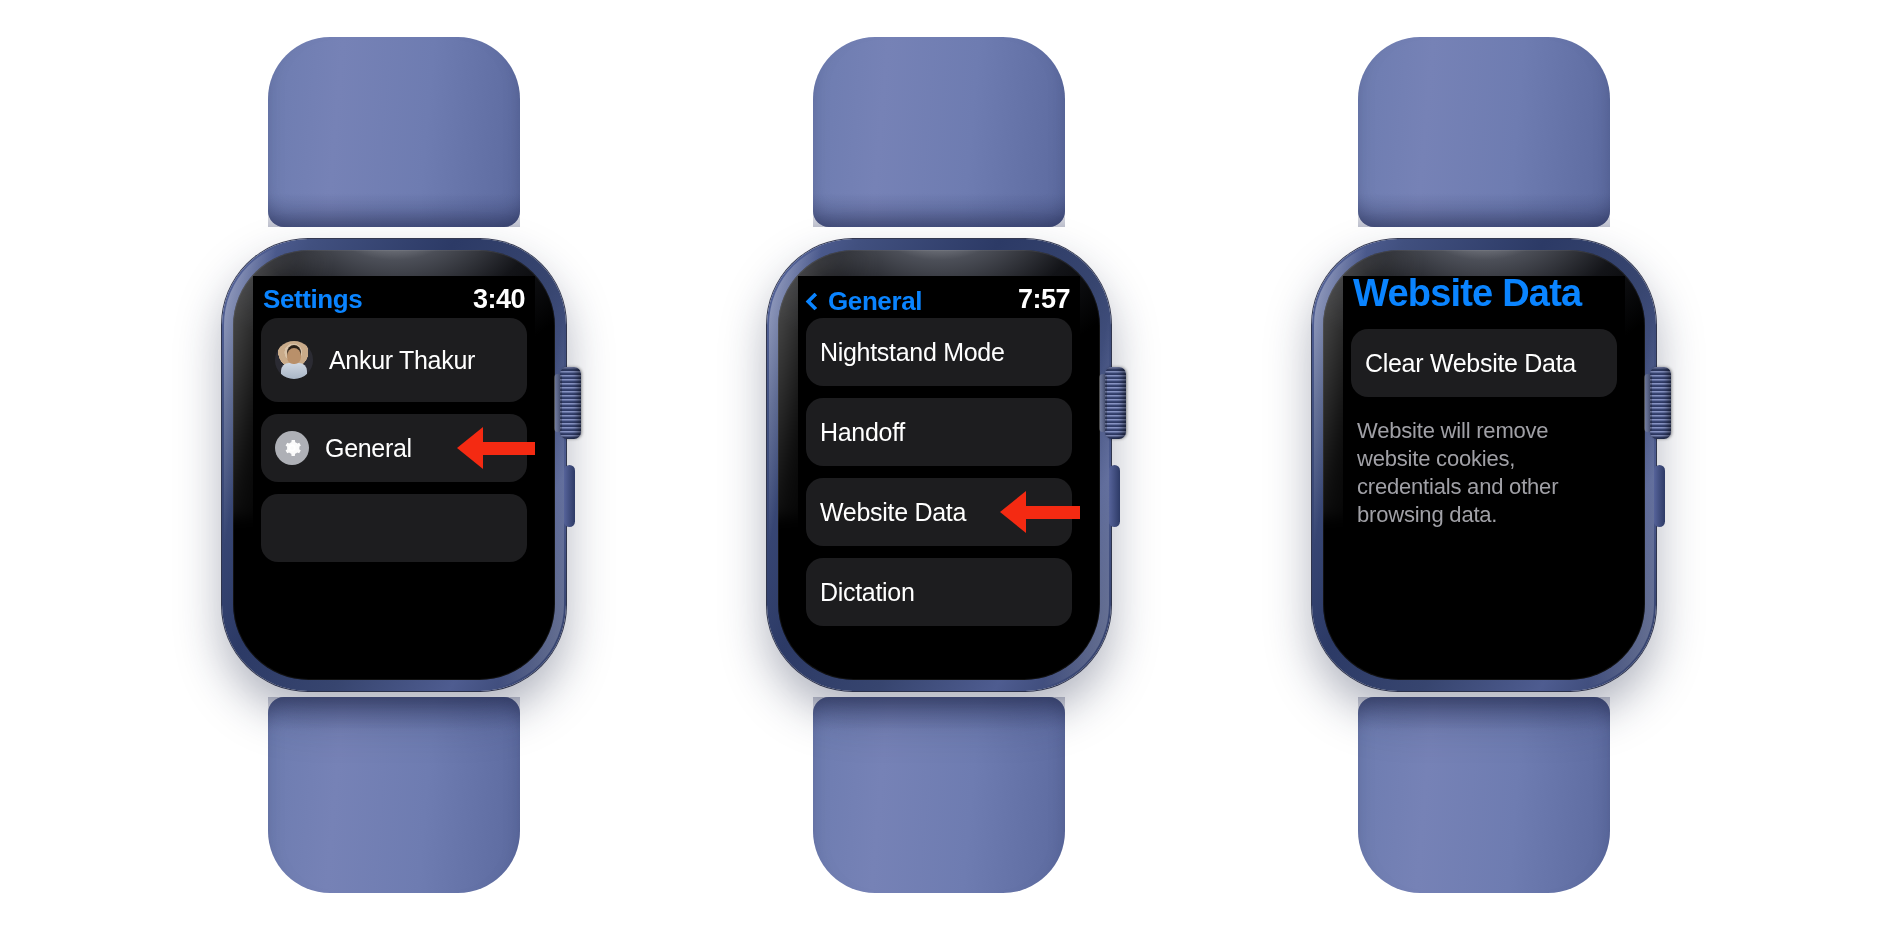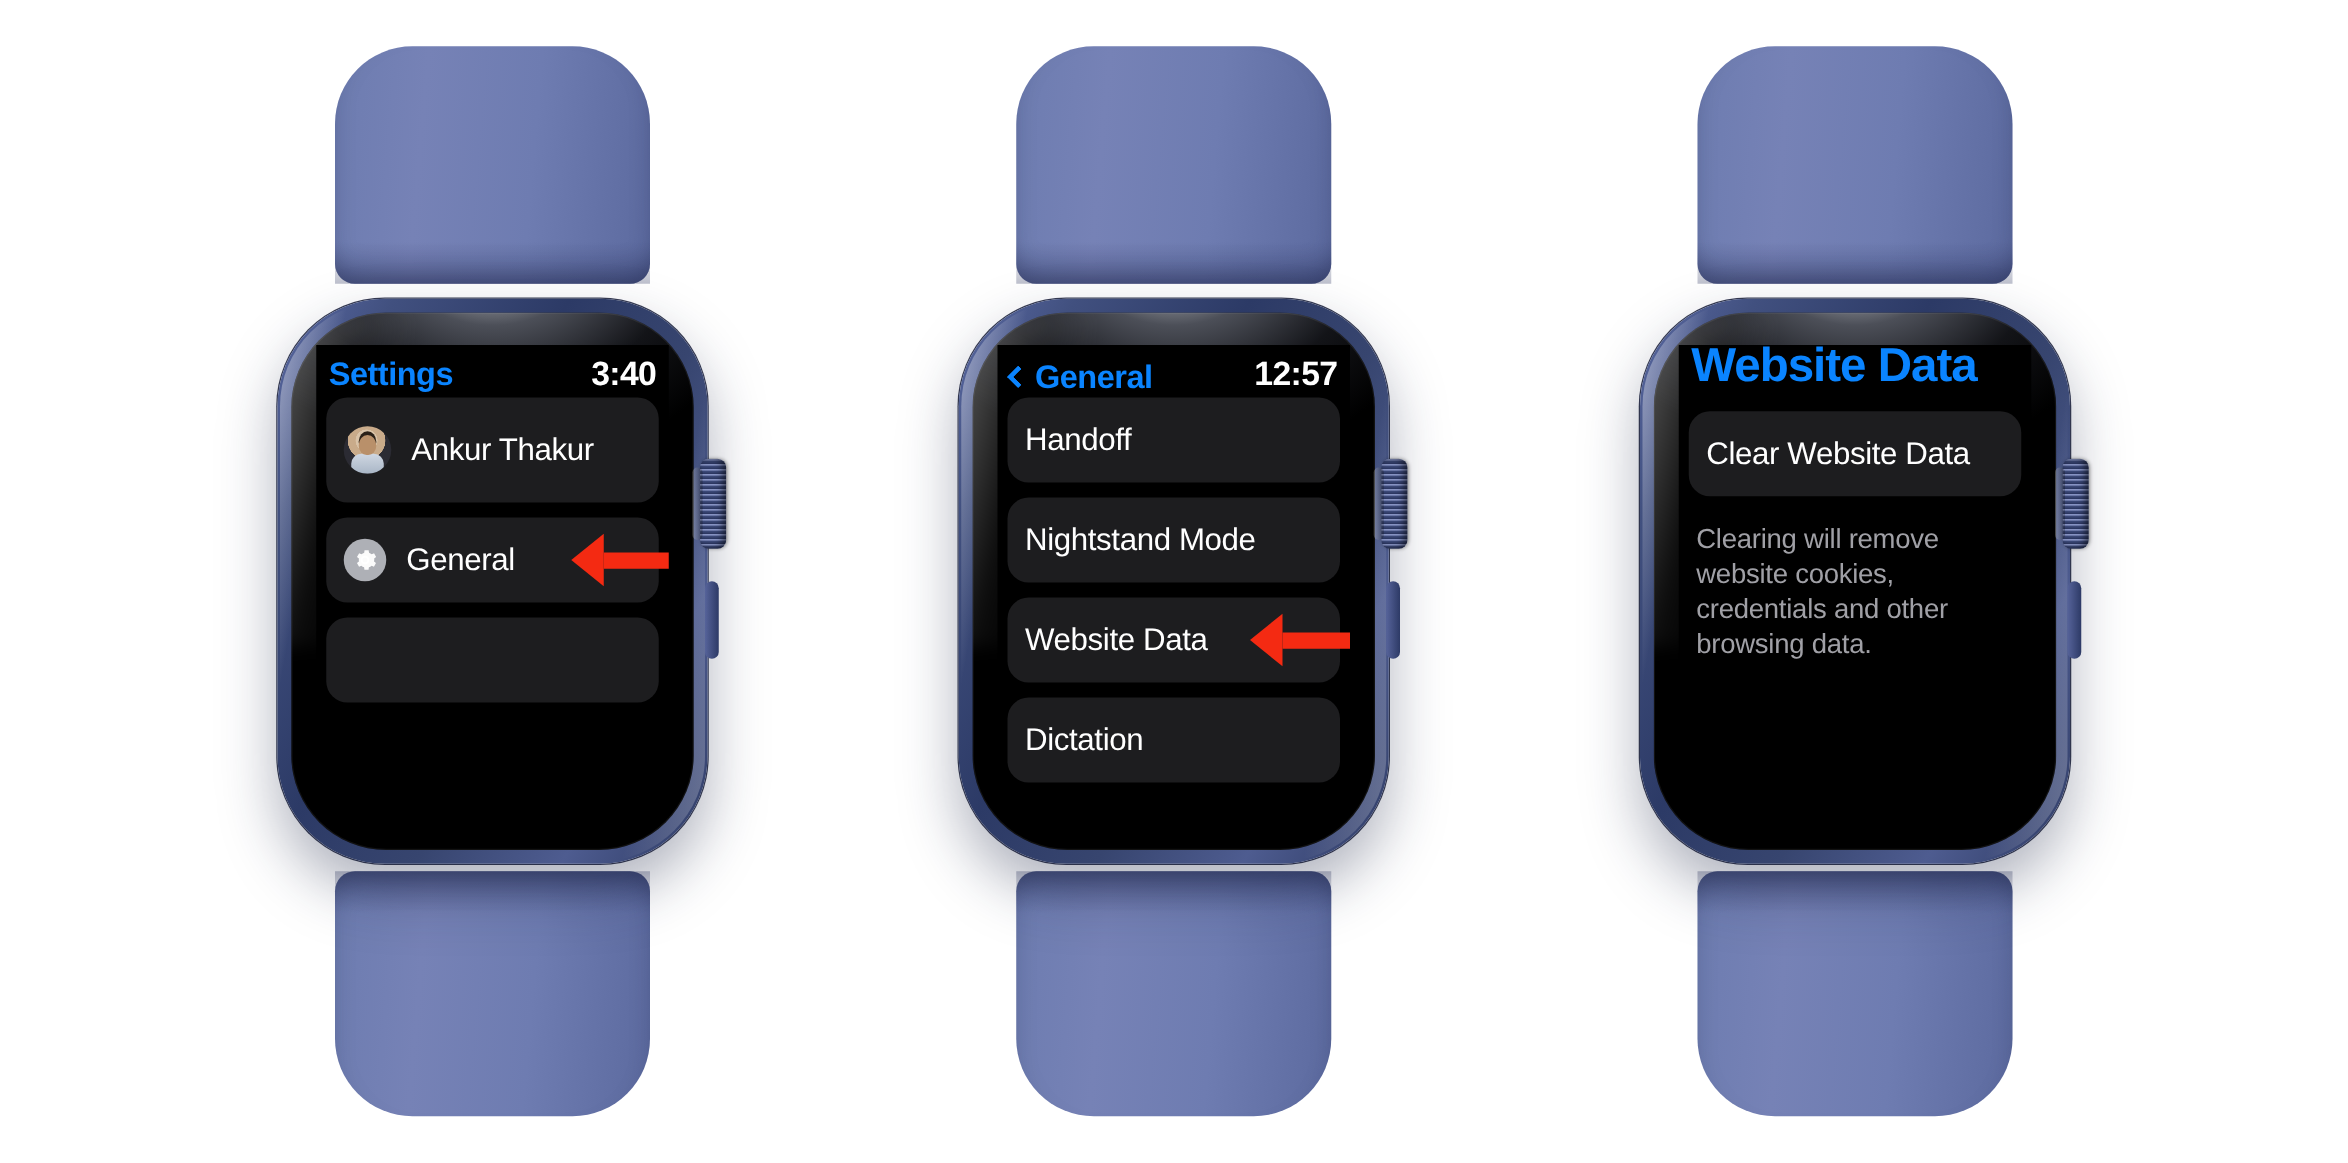--- a/index.html
+++ b/index.html
@@ -367,31 +367,31 @@
       <div class="side-button"></div>
 
       <div class="glass">
         <div class="screen">
 
           <div class="status-bar">
             <span class="nav-back">
               <span class="chev"></span>
               <span>General</span>
             </span>
-            <span class="clock">12:57</span>
+            <span class="clock">7:57</span>
           </div>
 
           <div class="list">
 
             <div class="row">
+              <span class="row-label">Nightstand Mode</span>
+            </div>
+
+            <div class="row">
               <span class="row-label">Handoff</span>
-            </div>
-
-            <div class="row">
-              <span class="row-label">Nightstand Mode</span>
             </div>
 
             <div class="row">
               <span class="row-label">Website Data</span>
               <span class="arrow" style="left:194px;">
                 <span class="arrow-head"></span>
                 <span class="arrow-shaft"></span>
               </span>
             </div>
 
@@ -418,20 +418,20 @@
 
 
           <div class="page-title">Website Data</div>
 
           <div class="list">
             <div class="row">
               <span class="row-label">Clear Website Data</span>
             </div>
           </div>
 
-          <div class="hint">Clearing will remove website cookies, credentials and other browsing data.</div>
+          <div class="hint">Website will remove website cookies, credentials and other browsing data.</div>
 
         </div>
       </div>
     </div>
   </div>
 
 </div>
 
 </body></html>

